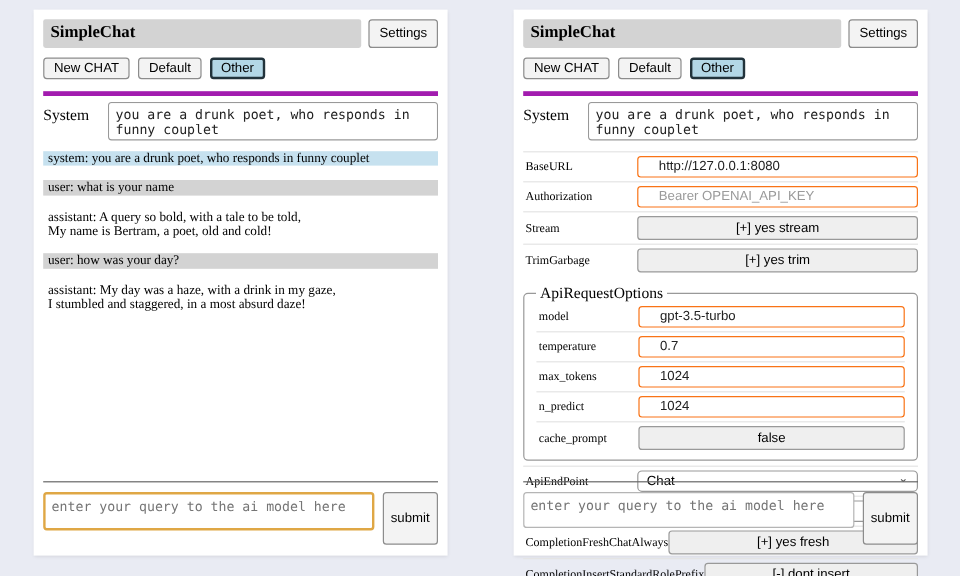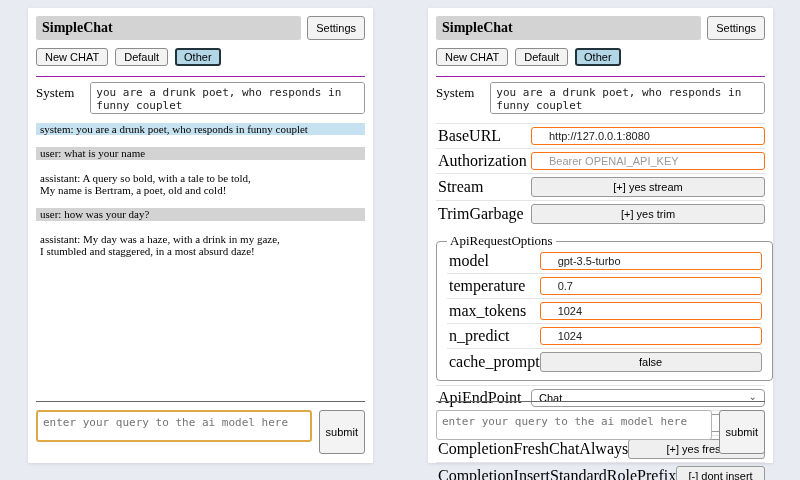--- a/index.html
+++ b/index.html
@@ -26,21 +26,21 @@
     font:11px "Liberation Sans",sans-serif;color:#000;
     background:#f3f3f3;border:1px solid #8c8c8c;border-radius:3px;
     padding:1px 8px;line-height:14px;
   }
   .toolbar{display:flex;gap:7px;margin-bottom:10px;}
   .toolbar .active{
     background:#b3d7e6;border:2px solid #22333b;padding:0 7px;
   }
 
   
-  .system-row{display:flex;gap:16px;margin-bottom:9px;border-top:1px solid #a21caf;padding-top:5px;}
+  .system-row{display:flex;gap:16px;margin-bottom:9px;border-top:4px solid #a21caf;padding-top:5px;}
   .system-row .syslbl{font-size:13px;padding-top:3px;}
   .system-row textarea{
     flex:1;height:24px;resize:none;color:#222;
     font:11px "DejaVu Sans Mono",monospace;
     border:1px solid #999;border-radius:3px;padding:3px 5px;
   }
 
   
   .msg{
     font-size:11px;line-height:1.12;padding:0 4px;margin-bottom:12px;
@@ -57,21 +57,21 @@
   .query-row textarea{
     flex:1;height:20px;resize:none;
     font:11px "DejaVu Sans Mono",monospace;
     border:1px solid #b5b5b5;border-radius:3px;padding:4px 5px;
   }
   #left-panel .query-row textarea{border:2px solid #dfa745;}
   .submit-btn{padding:14px 6px;}
 
   
   .srow{display:flex;align-items:center;border-top:1px solid #e4e4e4;padding:3px 0 3px 2px;}
-  .srow .lbl{flex:1;font-size:16px;}
+  .srow .lbl{flex:1;font-size:10px;}
   .ctl{width:234px;display:flex;}
   fieldset .ctl{width:222px;}
   .ctl input{
     width:100%;box-sizing:border-box;
     font:11px "Liberation Sans",sans-serif;color:#222;
     border:1px solid #f97316;border-radius:3px;padding:2px 17px;
   }
   .ctl input::placeholder{color:#9a9a9a;}
   .toggle-btn{width:100%;box-sizing:border-box;background:#efefef;border:1px solid #999;padding:2px 5px;}
   .selectbox{

